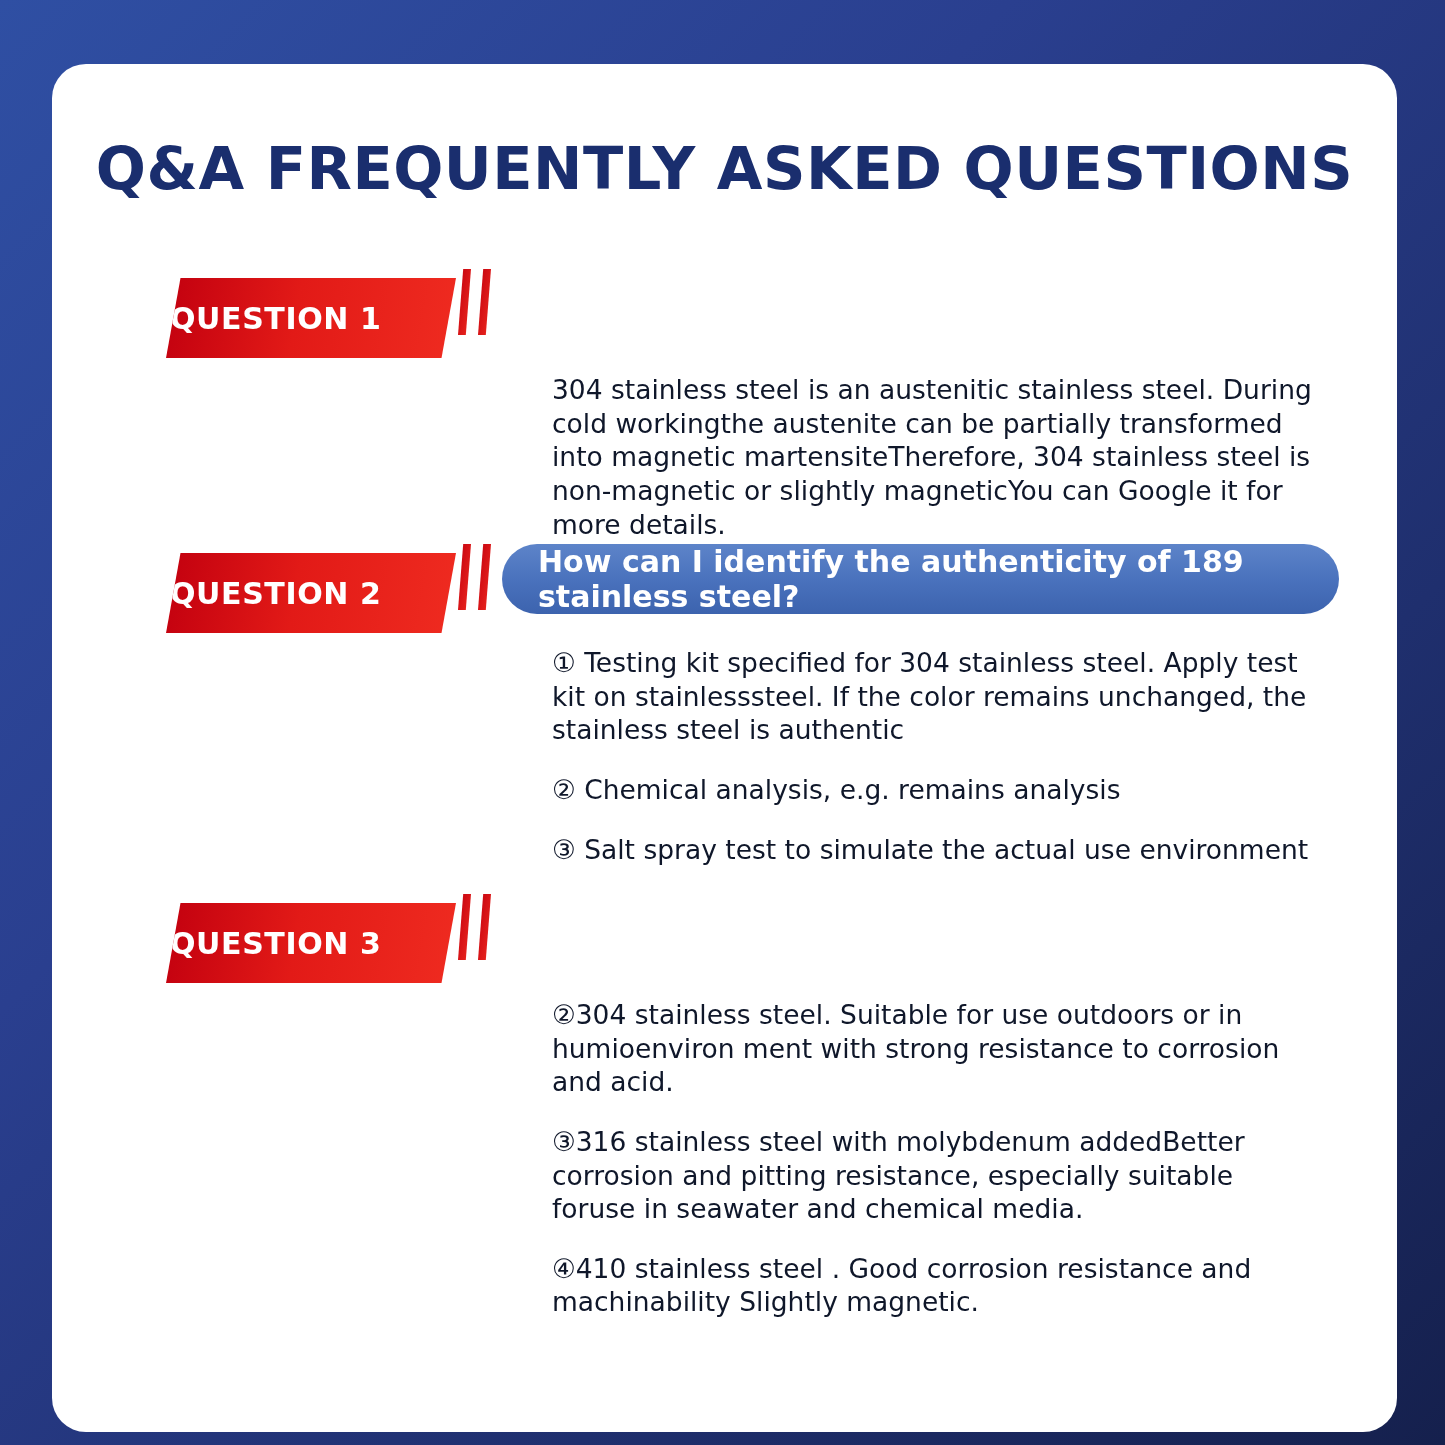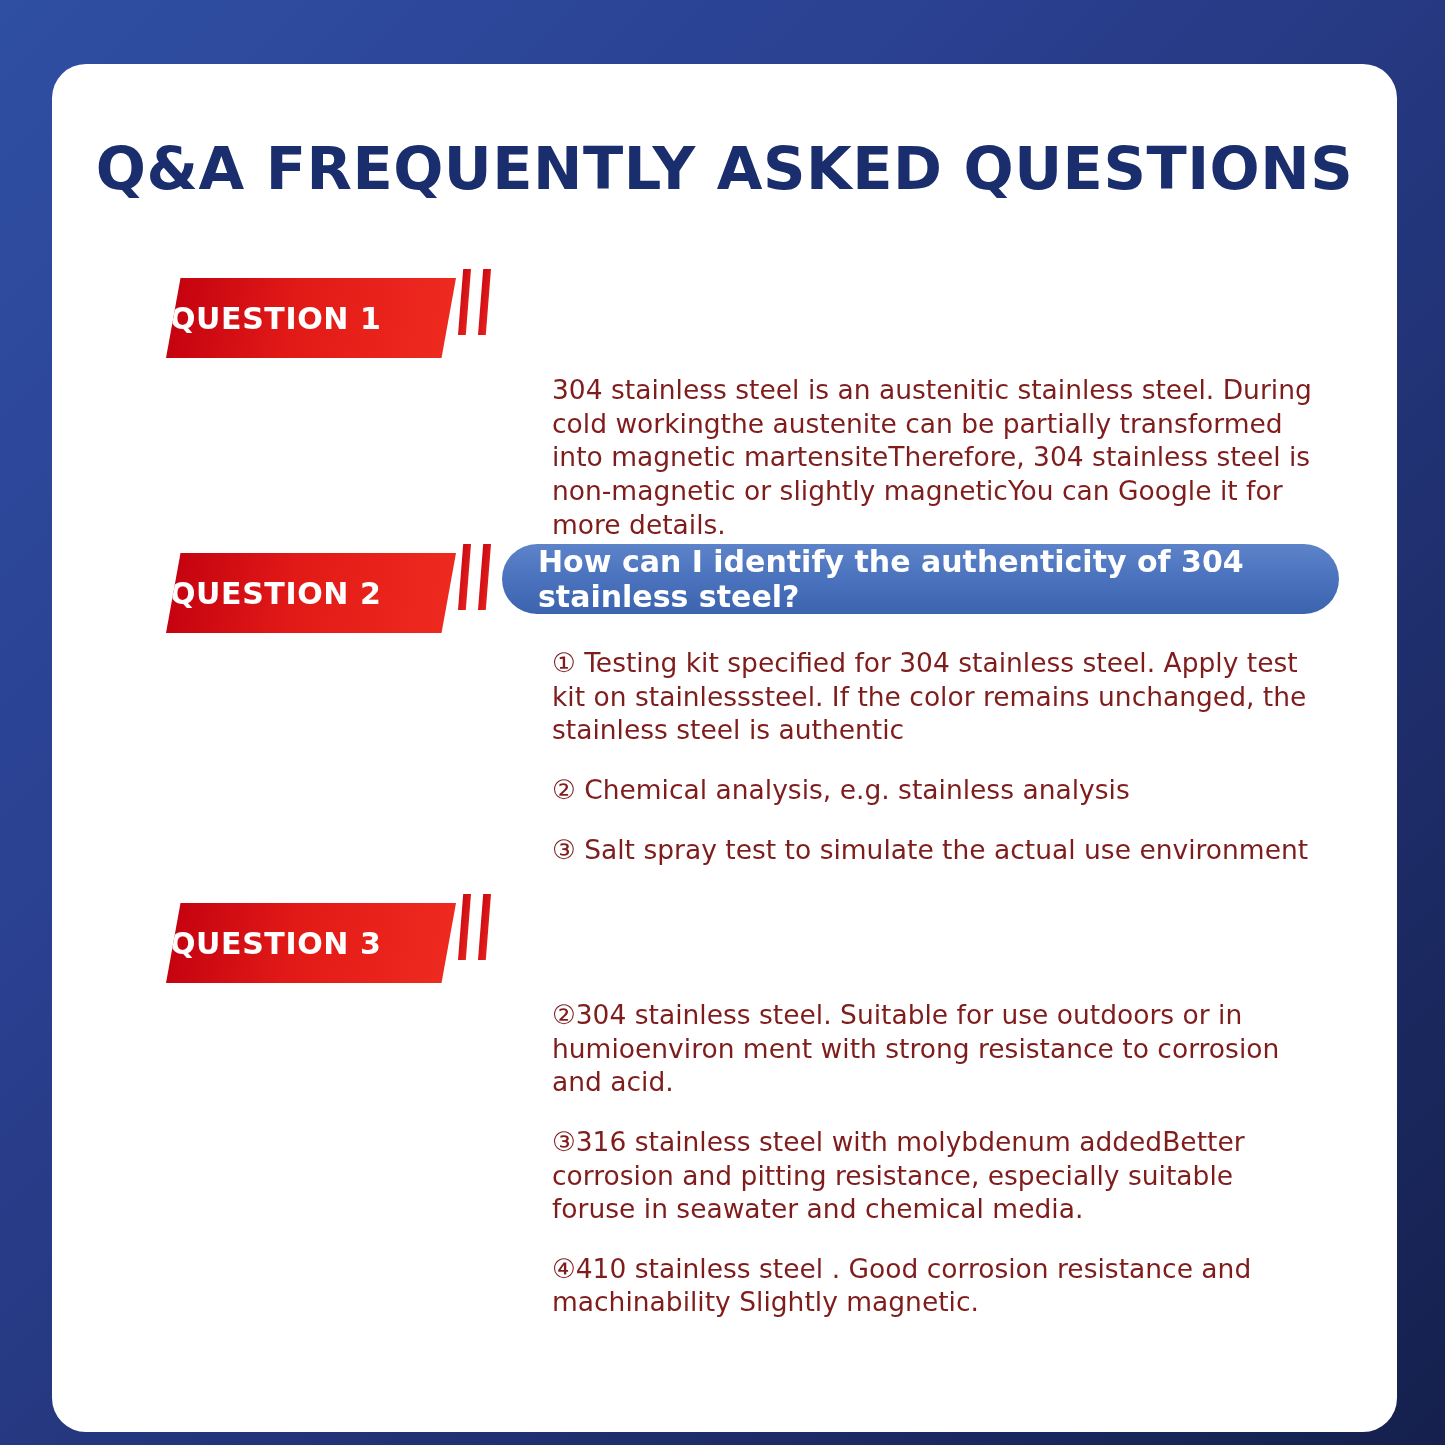--- a/index.html
+++ b/index.html
@@ -103,21 +103,21 @@
     font-weight: bold;
     font-family: "DejaVu Sans", sans-serif;
   }
 
   .answer {
     position: absolute;
     left: 440px;
     right: 40px;
   }
   .answer p {
-    color: #7f1d1d;
+    color: #0f172a;
     font-size: 26.5px;
     line-height: 1.27;
     font-family: "DejaVu Sans", sans-serif;
     margin-bottom: 26px;
   }
   .answer p:last-child { margin-bottom: 0; }
 </style>
 </head>
 <body>
 
@@ -139,26 +139,26 @@
   </div>
 
   <div class="qa-section" style="top: 480px;">
     <div class="row-head">
       <div class="ribbon">
         <span class="ribbon-label">QUESTION 2</span>
       </div>
       <div class="slash s1"></div>
       <div class="slash s2"></div>
       <div class="qbar">
-        <span class="qbar-text">How can I identify the authenticity of 304 stainless steel?</span>
+        <span class="qbar-text">How can I identify the authenticity of 189 stainless steel?</span>
       </div>
     </div>
     <div class="answer" style="margin-top: 30px;">
       <p>① Testing kit specified for 304 stainless steel. Apply test kit on stainlesssteel. If the color remains unchanged, the stainless steel is authentic</p>
-      <p>② Chemical analysis, e.g. stainless analysis</p>
+      <p>② Chemical analysis, e.g. remains analysis</p>
       <p>③ Salt spray test to simulate the actual use environment</p>
     </div>
   </div>
 
   <div class="qa-section" style="top: 830px;">
     <div class="row-head">
       <div class="ribbon">
         <span class="ribbon-label">QUESTION 3</span>
       </div>
       <div class="slash s1"></div>

